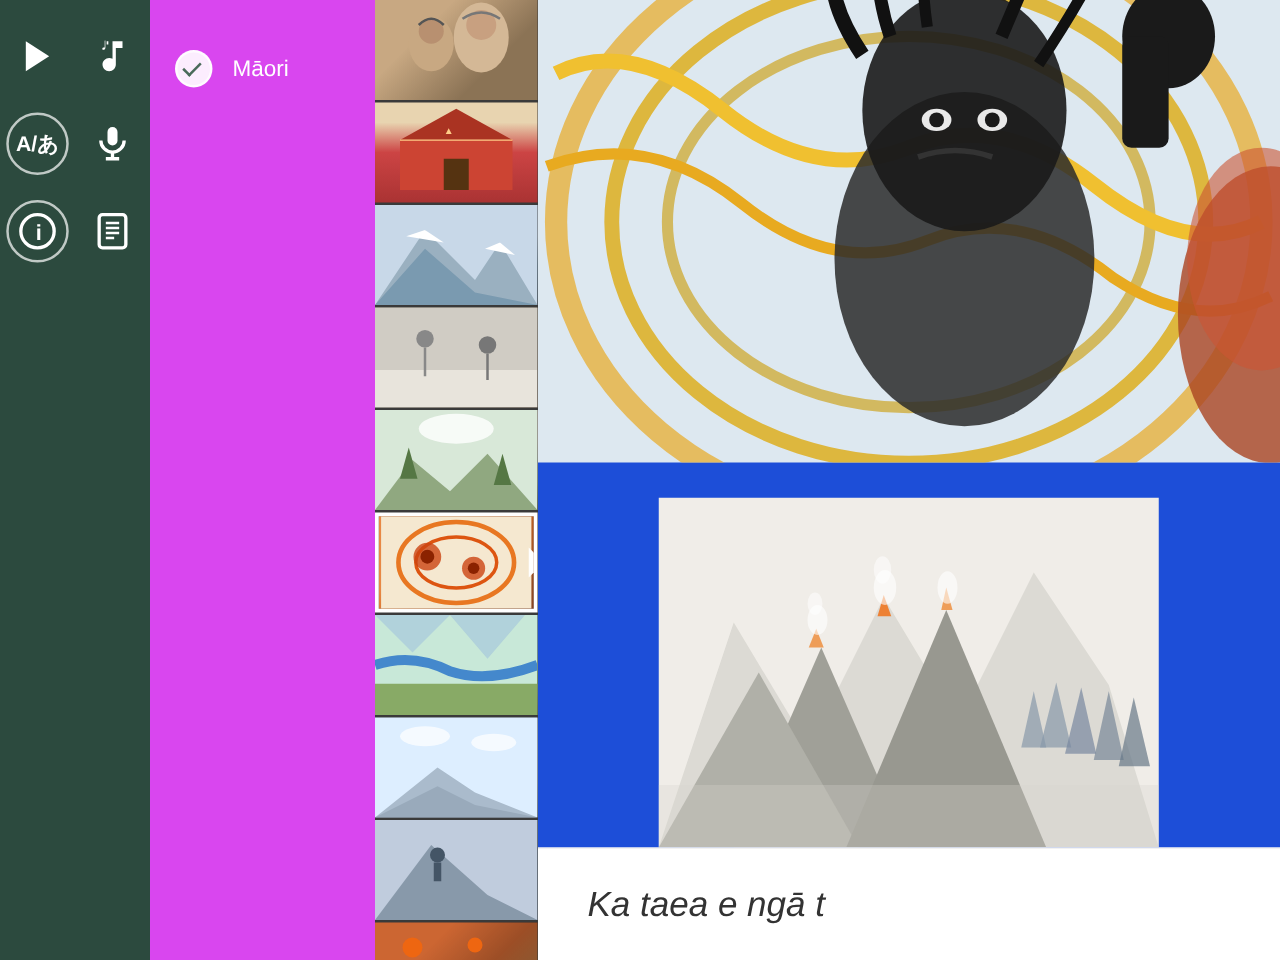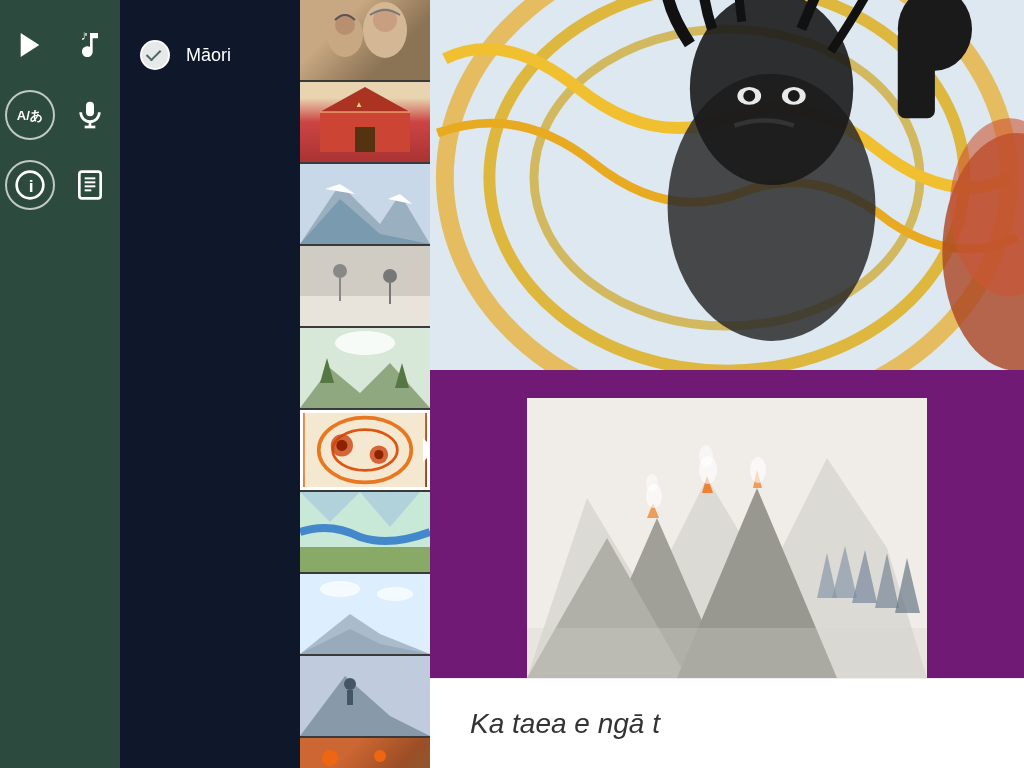--- a/index.html
+++ b/index.html
@@ -49,21 +49,21 @@
     }
 
     .icon-btn.outlined {
       border: 2px solid rgba(255,255,255,0.7);
       border-radius: 50%;
     }
 
     
     .language-panel {
       width: 180px;
-      background: #0f172a;
+      background: #d946ef;
       display: flex;
       flex-direction: column;
       padding: 40px 20px;
       gap: 30px;
       flex-shrink: 0;
     }
 
     .language-option {
       display: flex;
       align-items: center;
@@ -169,21 +169,21 @@
       flex: 1;
       background: white;
       display: flex;
       flex-direction: column;
       overflow: hidden;
       position: relative;
     }
 
     .main-illustration {
       flex: 1;
-      background: #701a75;
+      background: #1d4ed8;
       position: relative;
       overflow: hidden;
       display: flex;
       align-items: stretch;
     }
 
     .caption-text {
       font-size: 28px;
       color: #333;
       font-style: italic;
@@ -209,21 +209,21 @@
       <svg viewBox="0 0 24 24">
         <path d="M12 3l0.01 10.55c-.59-.34-1.27-.55-2-.55C7.79 13 6 14.79 6 17s1.79 4 4.01 4S14 19.21 14 17V7h4V3h-6z"></path>
         <line x1="9" y1="3" x2="9" y2="5" stroke="white" stroke-width="1"></line>
         <text x="5" y="8" fill="white" font-size="10" font-style="italic">♩</text>
       </svg>
     </div>
   </div>
 
   <div class="sidebar-row">
     <div class="icon-btn outlined">
-      <span style="color:white; font-size:13px; font-weight:bold; line-height:1;">A/あ</span>
+      <span style="color:white; font-size:17px; font-weight:bold; line-height:1;">A/あ</span>
     </div>
     <div class="icon-btn">
       <svg viewBox="0 0 24 24">
         <rect x="9" y="2" width="6" height="11" rx="3" fill="white"></rect>
         <path d="M5 10c0 3.87 3.13 7 7 7s7-3.13 7-7" stroke="white" stroke-width="2" fill="none"></path>
         <line x1="12" y1="17" x2="12" y2="21" stroke="white" stroke-width="2"></line>
         <line x1="8" y1="21" x2="16" y2="21" stroke="white" stroke-width="2"></line>
       </svg>
     </div>
   </div>

